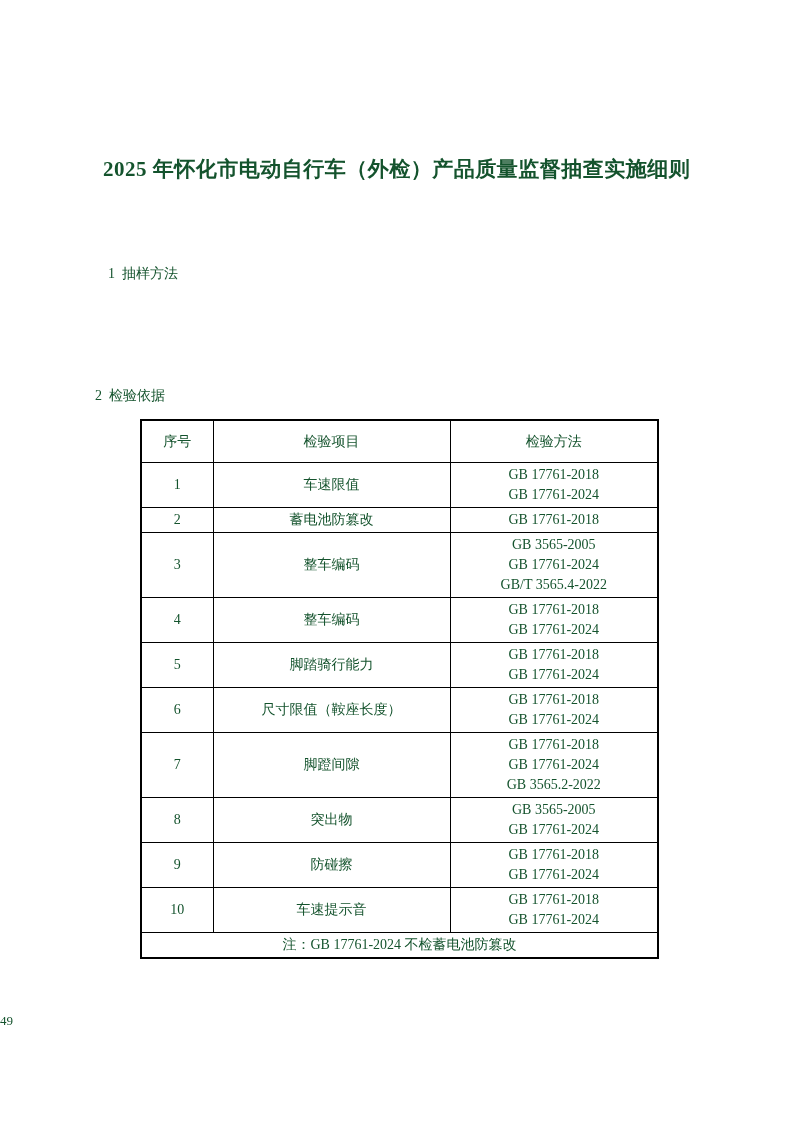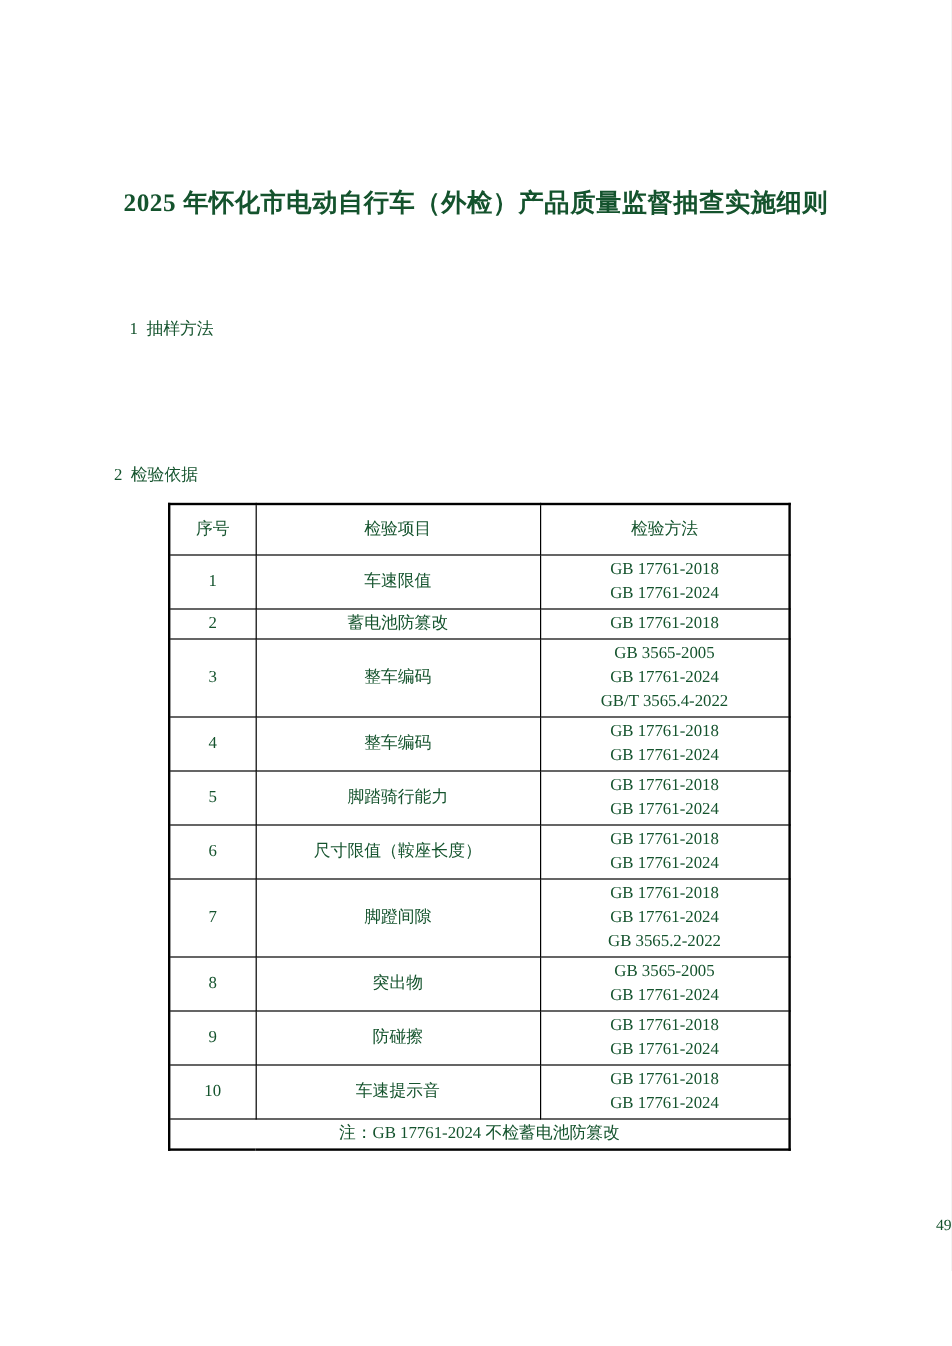--- a/index.html
+++ b/index.html
@@ -69,21 +69,21 @@
     text-align: left;
     padding: 4px 8px;
     line-height: 20px;
     margin-top: 32px;
   }
   .page-number {
     position: absolute;
     top: 1013px;
     left: 0;
     width: 100%;
-    text-align: right;
+    text-align: left;
     font-size: 13px;
   }
 </style>
 </head>
 <body>
 
 <div class="page">
 
   <h1 class="doc-title">2025 年怀化市电动自行车（外检）产品质量监督抽查实施细则</h1>
 

